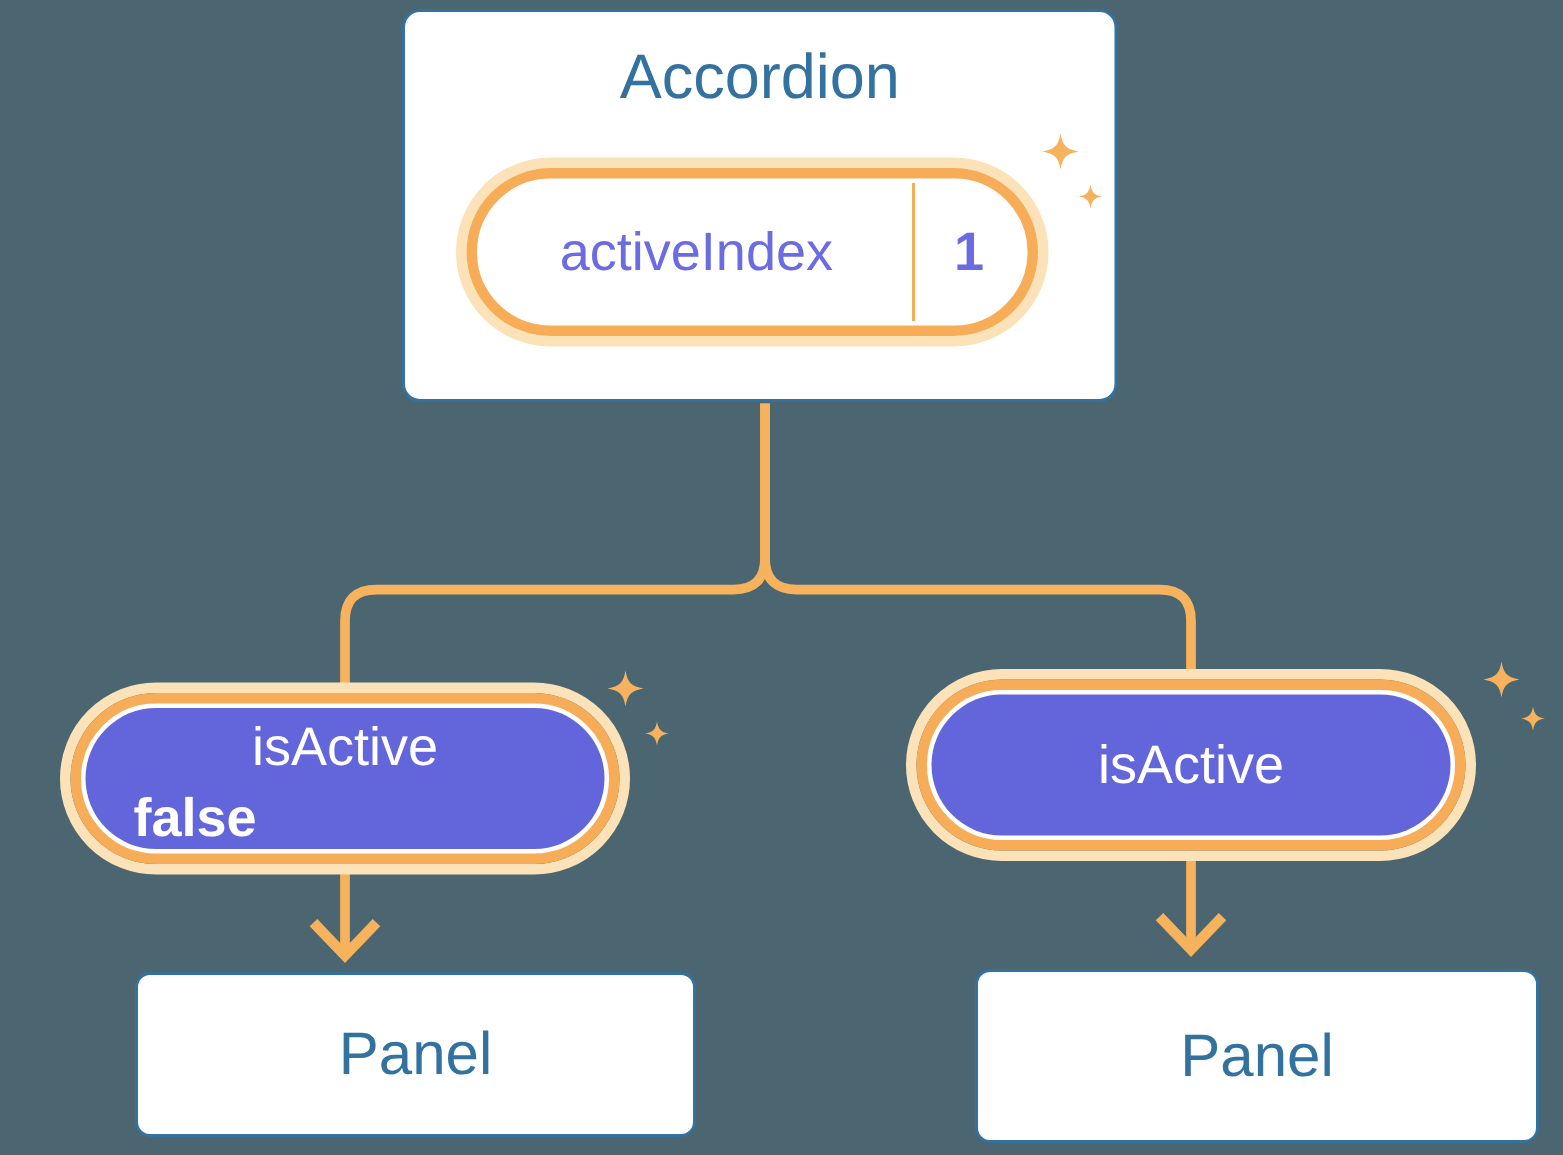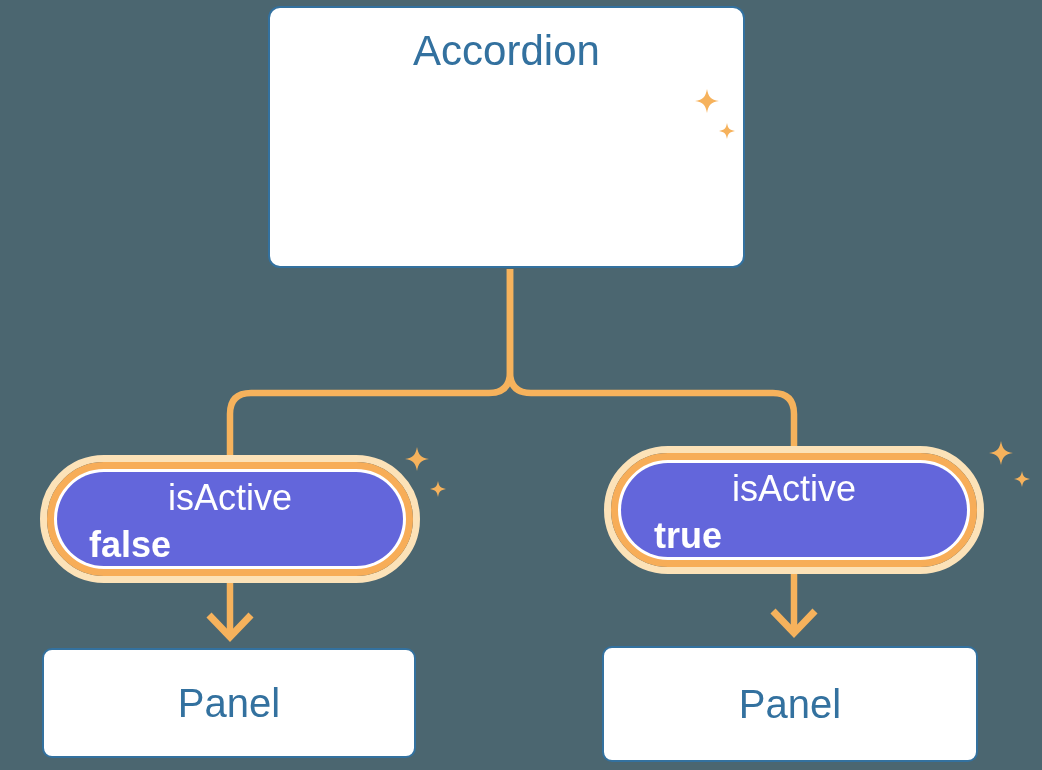--- a/index.html
+++ b/index.html
@@ -44,20 +44,21 @@
     position: absolute;
     background: #FFFFFF;
     border: 2.5px solid #33719F;
     border-radius: 10px;
     display: flex;
     align-items: center;
     justify-content: center;
     font-size: 40px;
     color: #33719F;
     z-index: 1;
+    margin-left: 48px;
   }
   #panel-left  { left: 42px;  top: 648px; width: 374px; height: 110px; }
   #panel-right { left: 602px; top: 646px; width: 376px; height: 116px; }
 
   .pill {
     position: absolute;
     border: 7px solid #FCE2B8;
     border-radius: 999px;
     z-index: 1;
   }
@@ -119,37 +120,45 @@
     <g fill="none" stroke="#F6B25C" stroke-width="7" stroke-linejoin="miter">
       <path d="M209 615 L230 637 L251 615"></path>
       <path d="M773 611 L794 633 L815 611"></path>
     </g>
   </svg>
 
   <div class="card" id="accordion-card">
     <div class="card-title">Accordion</div>
   </div>
 
+  <div class="pill" id="state-pill">
+    <div class="pill-ring">
+      <div class="pill-body white">
+        <div class="pill-label">activeIndex</div>
+        <div class="pill-sep"></div>
+        <div class="pill-value">1</div>
+      </div>
+    </div>
+  </div>
 
   <div class="pill" id="prop-pill-left">
     <div class="pill-ring">
       <div class="pill-body purple">
         <div class="pill-label">isActive</div>
         <div class="pill-sep"></div>
         <div class="pill-value">false</div>
       </div>
     </div>
   </div>
 
   <div class="pill" id="prop-pill-right">
     <div class="pill-ring">
       <div class="pill-body purple">
         <div class="pill-label">isActive</div>
         <div class="pill-sep"></div>
-        <div class="pill-value">true</div>
       </div>
     </div>
   </div>
 
   <div class="panel" id="panel-left">
     <span>Panel</span>
   </div>
   <div class="panel" id="panel-right">
     <span>Panel</span>
   </div>

